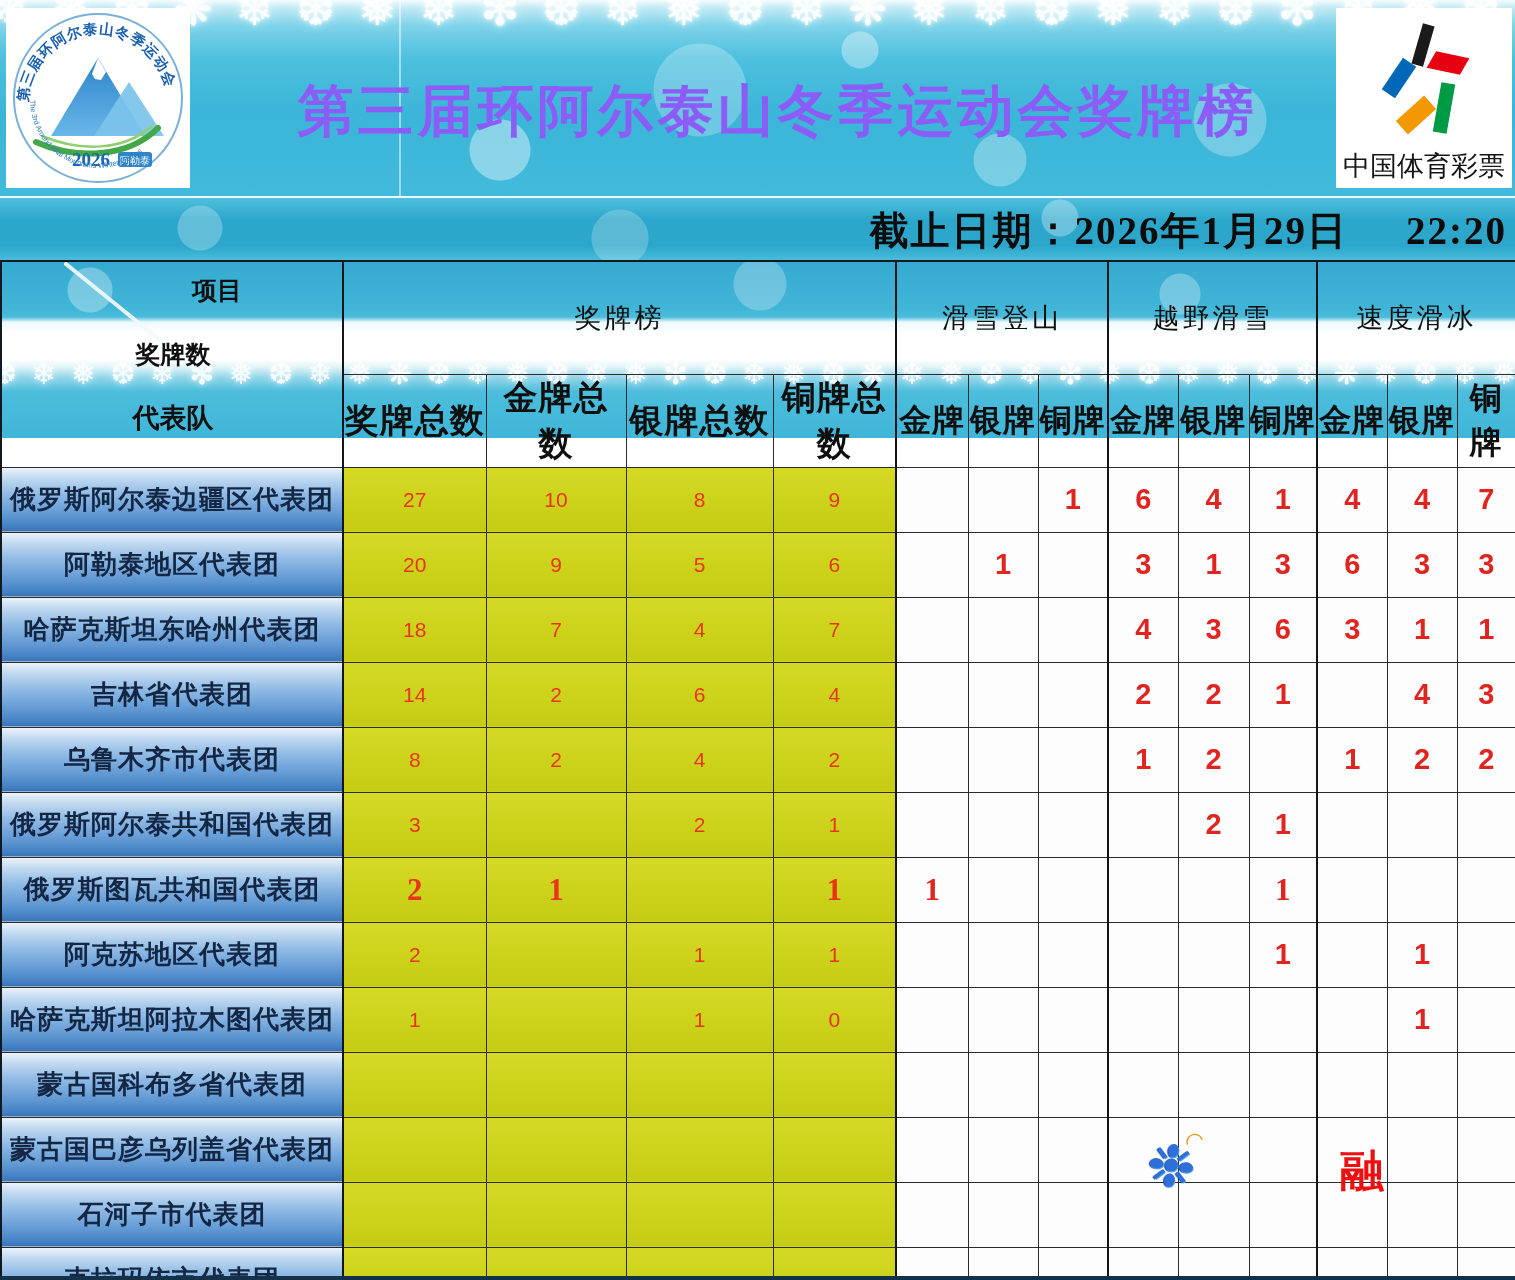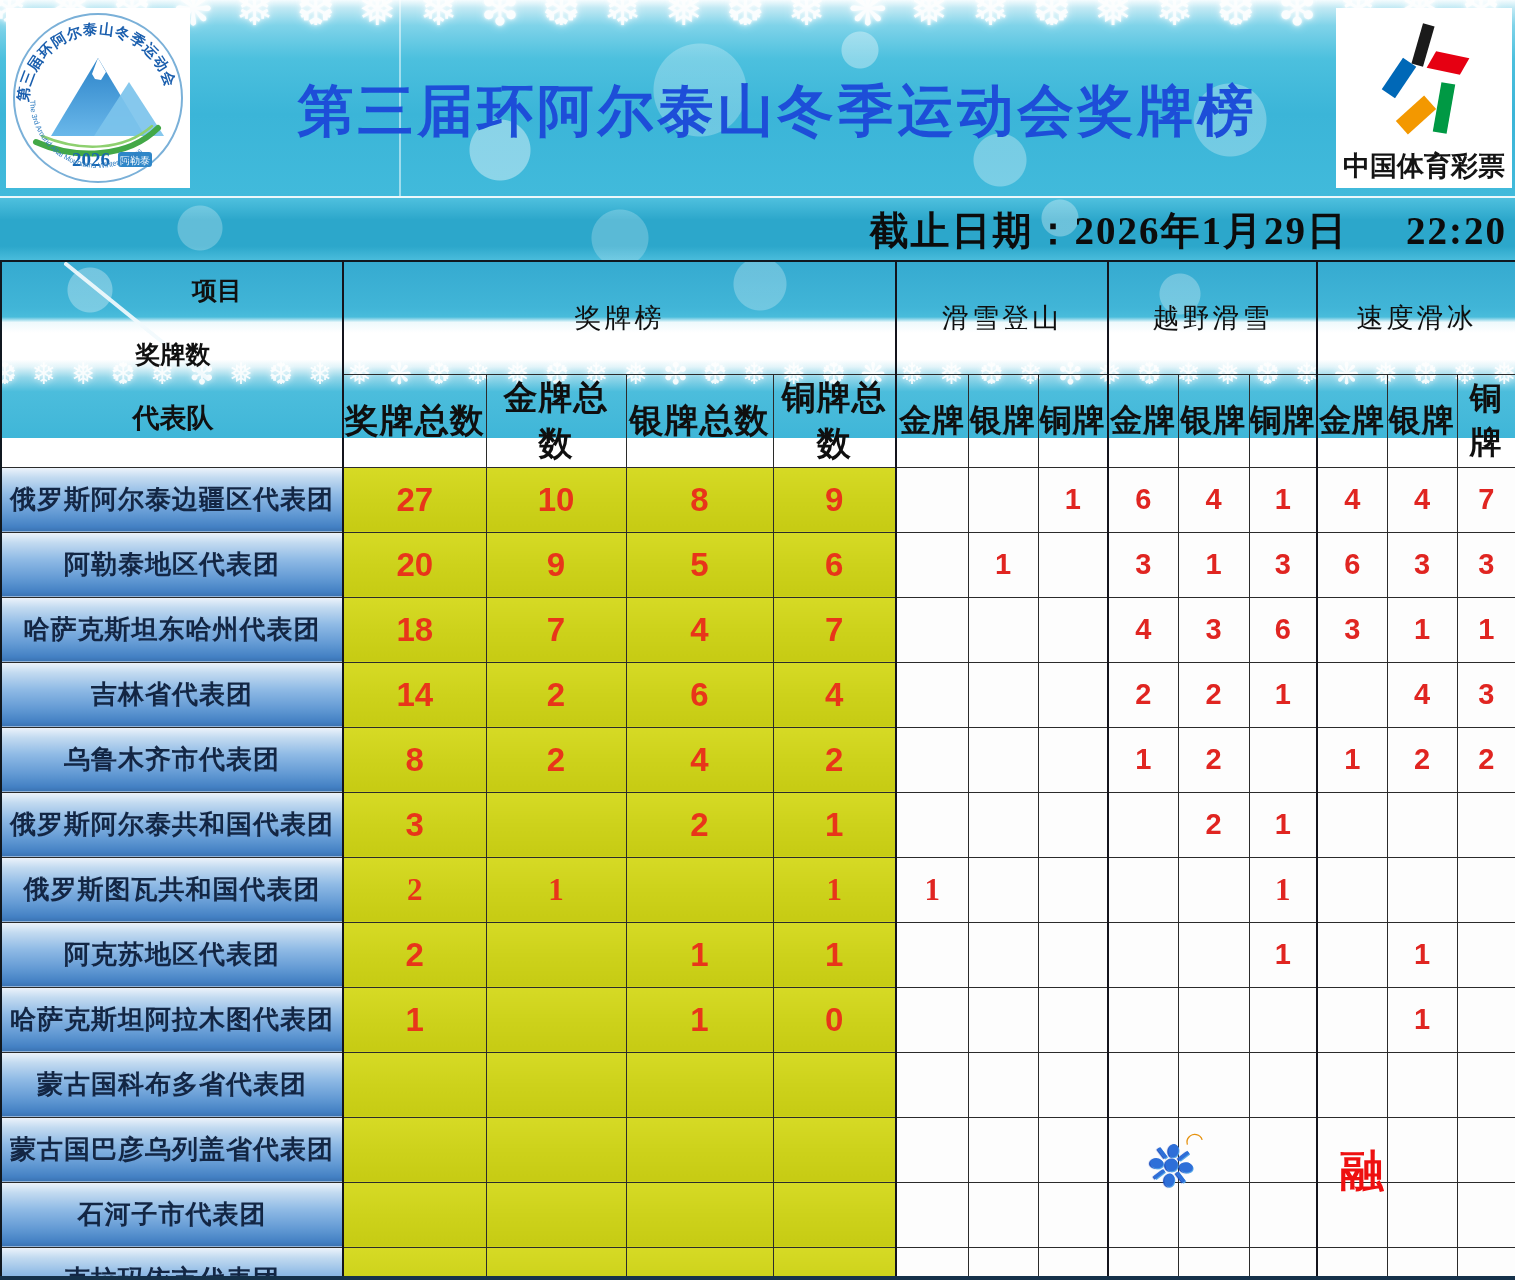--- a/index.html
+++ b/index.html
@@ -17,25 +17,25 @@
       linear-gradient(180deg,#f4fcfe 0%,#c2e9f4 4%,#7fd3e9 13%,#4cc0de 30%,#3bb5d8 58%,#41badb 100%);
     overflow:hidden;}
   .snow-top{position:absolute;left:-10px;top:-18px;width:1540px;white-space:nowrap;overflow:hidden;
     color:#ffffff;font-size:46px;letter-spacing:5px;opacity:.95;
     text-shadow:0 0 8px rgba(255,255,255,.95),0 0 3px #fff;}
   .seam{position:absolute;top:0;width:2px;height:196px;background:rgba(255,255,255,.5);}
 
   .logo-box{position:absolute;left:6px;top:8px;width:184px;height:180px;background:#ffffff;}
   .title{position:absolute;left:40px;right:0;top:74px;text-align:center;
     font-family:"Liberation Serif","DejaVu Serif",serif;font-weight:700;
-    font-size:56px;letter-spacing:4px;color:#1d4ed8;}
+    font-size:56px;letter-spacing:4px;color:#8b5cf6;}
   .lottery-box{position:absolute;right:3px;top:8px;width:176px;height:180px;background:#ffffff;
     text-align:center;}
   .lottery-caption{position:absolute;left:0;right:0;top:140px;
-    font-size:27px;font-weight:700;color:#141414;letter-spacing:0px;}
+    font-size:27px;font-weight:400;color:#141414;letter-spacing:0px;}
 
   
   .datebar{position:absolute;left:0;top:196px;width:1515px;height:64px;
     border-top:2px solid #ecf8fb;box-sizing:border-box;
     background:
       radial-gradient(circle at 200px 30px, rgba(255,255,255,.25) 0 22px, rgba(255,255,255,0) 23px),
       radial-gradient(circle at 620px 40px, rgba(255,255,255,.22) 0 28px, rgba(255,255,255,0) 29px),
       radial-gradient(circle at 1060px 20px,rgba(255,255,255,.30) 0 18px, rgba(255,255,255,0) 19px),
       linear-gradient(180deg,#4fc0de 0%,#2ca7cb 35%,#2ca7cb 78%,#49bcdb 100%);}
   .deadline{position:absolute;right:8px;top:6px;color:#0c0c0c;
@@ -72,21 +72,21 @@
   .corner-bot{left:108px;top:138px;width:126px;font-size:27px;}
   .diag{position:absolute;left:0;top:0;pointer-events:none;}
 
   th.group{font-size:27px;font-weight:400;letter-spacing:3px;}
   th.sub{font-size:32px;font-weight:700;letter-spacing:1px;}
   th.sub.big4{font-size:34px;}
 
   td.team{background:linear-gradient(180deg,#eef4fb 0%,#c2daf0 16%,#8fbae5 42%,#639ad4 72%,#4380c3 93%,#3a71b0 100%);
     color:#132644;font-weight:700;font-size:26px;letter-spacing:1px;}
   td.total-cell{background:linear-gradient(180deg,#d6da25 0%,#cdd21b 50%,#c6cb13 100%);
-    color:#e8351a;font-weight:700;font-size:33px;}
+    color:#e8351a;font-weight:400;font-size:21px;}
   td.event-cell{background:#fdfdfd;color:#e02521;font-weight:700;font-size:29px;}
   td.serifnum{font-family:"Liberation Serif","DejaVu Serif",serif;font-weight:600;font-size:31px;}
 
   .bottom-edge{position:absolute;left:0;bottom:0;width:1515px;height:4px;background:#15314a;}
 
   
   .wm{position:absolute;pointer-events:none;}
   .wm-blue{left:1147px;top:1132px;font-size:58px;color:#2e6fd8;transform:rotate(8deg);
     text-shadow:1px 1px 0 #57a6e8,-1px 1px 1px #1d4fc0;}
   .wm-accent{left:1186px;top:1128px;font-size:22px;color:#e6920e;transform:rotate(-18deg);font-weight:700;}

